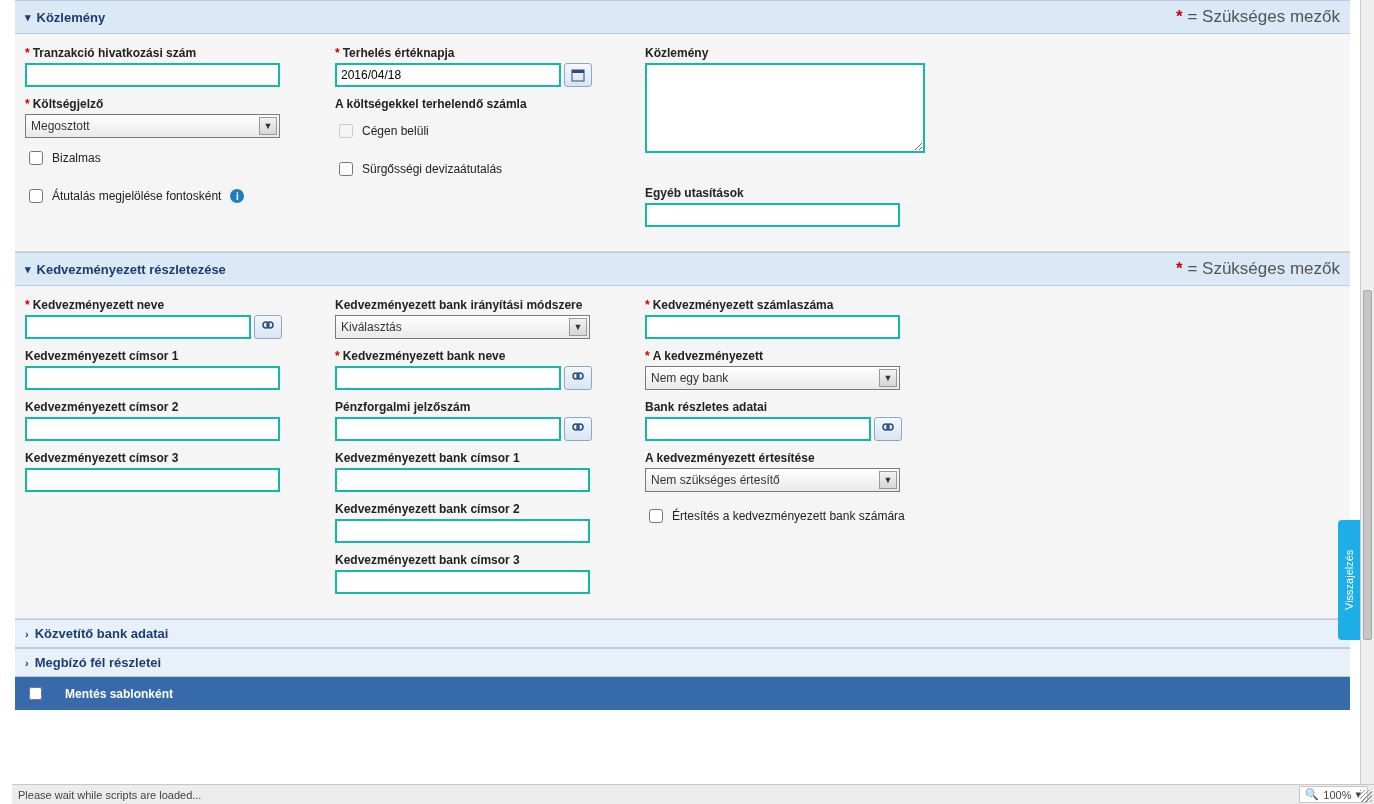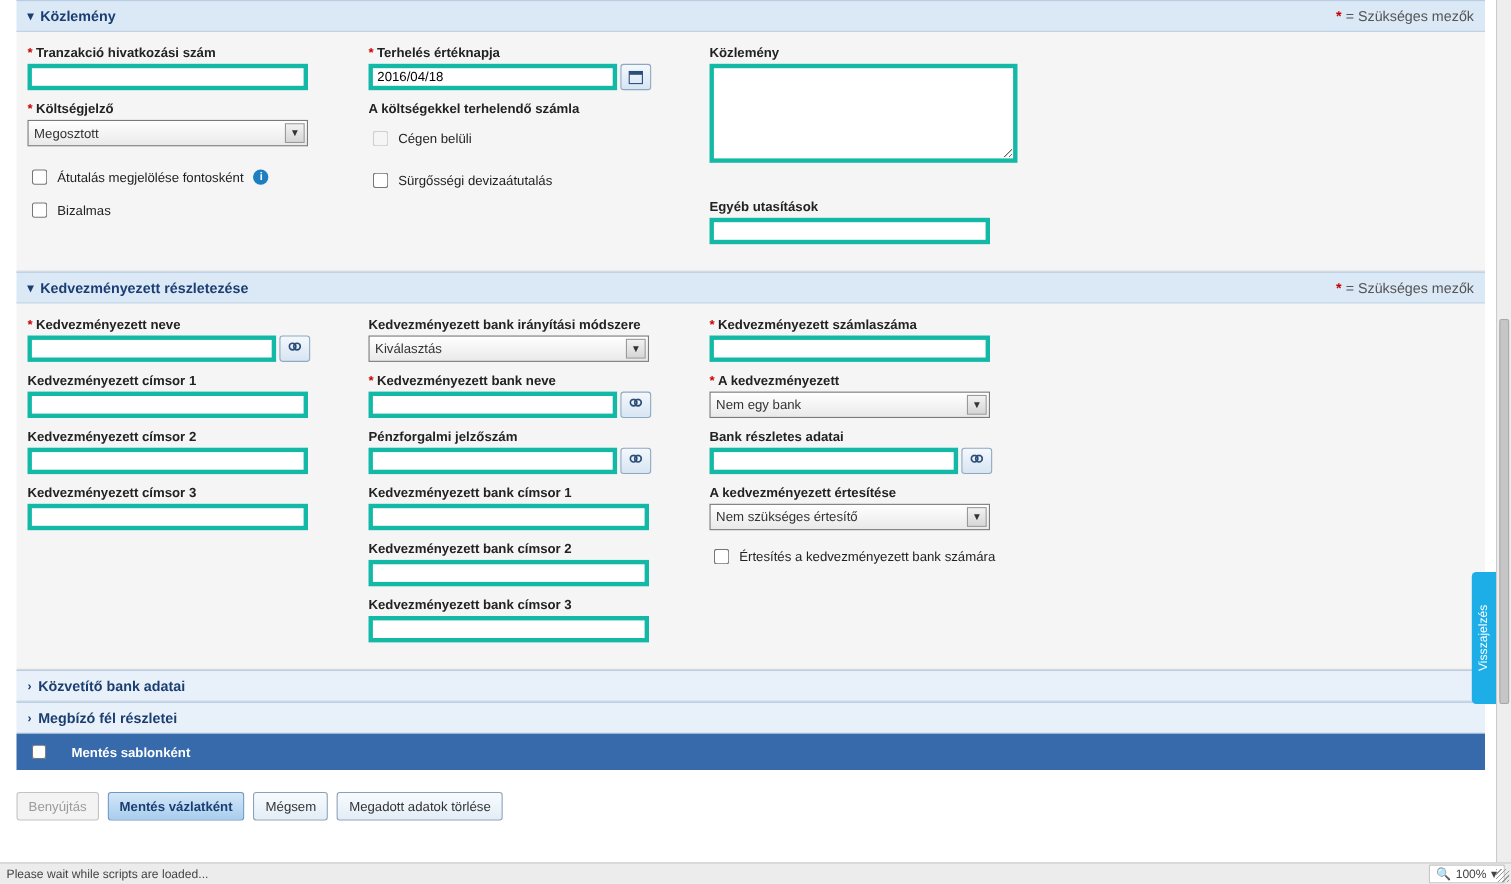--- a/index.html
+++ b/index.html
@@ -4,52 +4,52 @@
 <style>
   * { box-sizing: border-box; }
   html, body { margin: 0; padding: 0; font-family: Arial, Helvetica, sans-serif; font-size: 12px; color: #333; background: #fff; }
   .viewport { width: 1374px; height: 804px; position: relative; overflow: hidden; background: #fff; }
   .scroll-frame { position: absolute; left: 0; top: 0; right: 14px; bottom: 20px; overflow-y: scroll; }
   .content { padding: 0 0 0 0; }
   .panel { margin: 0 10px 0 15px; }
   .section-header { background: #dbe8f6; border-top: 1px solid #b9cde2; border-bottom: 1px solid #b9cde2; padding: 6px 10px; display: flex; align-items: center; color: #1a3e72; font-weight: bold; font-size: 13px; }
   .section-header.collapsed { background: #e8f0f9; }
   .section-header .chev { margin-right: 6px; font-size: 11px; color: #1a3e72; }
-  .section-header .req-note { margin-left: auto; font-weight: normal; font-size: 13px; color: #555; }
+  .section-header .req-note { margin-left: auto; font-weight: normal; font-size: 17px; color: #555; }
   .section-header .req-note .star { color: #c00; font-weight: bold; }
   .section-body { background: #f5f5f5; padding: 12px 10px 14px 10px; border-bottom: 1px solid #d7d7d7; }
   .cols { display: flex; }
   .col { flex: 0 0 310px; }
   .col.wide { flex: 0 0 310px; }
   .field { margin-bottom: 10px; }
   .label { font-weight: bold; font-size: 12px; color: #222; margin-bottom: 3px; display: block; }
   .label .star { color: #c00; margin-right: 3px; }
   .input-row { display: flex; align-items: stretch; gap: 0; }
   input[type=text], select, textarea {
-    font-family: inherit; font-size: 12px; padding: 3px 4px; border: 4px solid #14b8a6; background: #fff; height: 24px;
+    font-family: inherit; font-size: 12px; padding: 3px 4px; border: 2px solid #14b8a6; background: #fff; height: 24px;
   }
   textarea { height: 90px; width: 280px; resize: vertical; }
   .w-full { width: 255px; }
   .icon-btn {
     width: 28px; height: 24px; background: linear-gradient(#f4f8fc,#d7e5f3); border: 1px solid #8fa8c2; border-radius: 3px;
     display: inline-flex; align-items: center; justify-content: center; margin-left: 3px; cursor: pointer; color: #2a4d7a; font-size: 12px;
   }
   .checkbox-row { display: flex; align-items: center; gap: 6px; font-size: 12px; color: #222; margin-bottom: 10px; }
   .checkbox-row input[type=checkbox] { width: 14px; height: 14px; }
   .checkbox-row.disabled input[type=checkbox] { background: #ccc; }
   .info-icon { display:inline-flex; width:14px; height:14px; border-radius:50%; background:#1d7ec2; color:#fff; align-items:center; justify-content:center; font-weight:bold; font-size:10px; margin-left:3px; }
   .template-bar { background: #366aab; color: #fff; padding: 7px 10px; display: flex; align-items: center; gap: 20px; font-weight: bold; }
   .template-bar input[type=checkbox] { accent-color: #fff; }
   .button-row { padding: 20px 0 30px 0; display: flex; gap: 8px; }
   .btn {
     padding: 5px 10px; border: 1px solid #8aa1b8; border-radius: 3px; background: linear-gradient(#f8fbfe,#e2edf7); color: #333; font-size: 12px; cursor: pointer;
   }
   .btn.primary { background: linear-gradient(#d3e6f7,#a8cdee); border-color: #6f98c1; color: #1a3e72; font-weight: bold; }
   .btn.disabled { color: #9a9a9a; background: #f3f3f3; border-color: #c3c3c3; cursor: default; }
-  .status-bar { position: absolute; left:0; right:0; bottom:0; height:20px; background:#ececec; border-top:1px solid #c7c7c7; display:flex; align-items:center; padding:0 6px; font-size:11px; color:#444; }
+  .status-bar { position: absolute; left:12px; right:0; bottom:0; height:20px; background:#ececec; border-top:1px solid #c7c7c7; display:flex; align-items:center; padding:0 6px; font-size:11px; color:#444; }
   .status-bar .zoom { margin-left:auto; display:flex; align-items:center; gap:4px; background:#fff; border:1px solid #c7c7c7; padding:1px 6px; border-radius:1px; }
   .outer-scroll { position:absolute; right:0; top:0; width:14px; bottom:20px; background:#eee; border-left:1px solid #ccc; }
   .outer-scroll .thumb { position:absolute; left:2px; right:2px; top:290px; height:350px; background:#c6c6c6; border:1px solid #a7a7a7; border-radius:2px; }
   .feedback-tab { position:absolute; right:14px; top:520px; width:22px; height:120px; background:#1eaee7; color:#fff; display:flex; align-items:center; justify-content:center; writing-mode:vertical-rl; transform:rotate(180deg); font-size:11px; border-top-right-radius:4px; border-bottom-right-radius:4px; cursor:pointer; }
   .select-styled { position:relative; display:inline-flex; align-items:center; width:255px; height:24px; border:1px solid #7a7a7a; background:linear-gradient(#fff,#e9e9e9); padding:0 22px 0 5px; }
   .select-styled .arrow { position:absolute; right:2px; top:2px; bottom:2px; width:18px; background:linear-gradient(#f2f2f2,#d6d6d6); border:1px solid #999; display:flex; align-items:center; justify-content:center; font-size:9px; }
   .corner-resize { position:absolute; right:2px; bottom:2px; width:12px; height:12px; background: repeating-linear-gradient(135deg,#999,#999 1px,transparent 1px,transparent 3px); }
 </style>
 </head>
 <body>
@@ -73,28 +73,28 @@
                 <span class="label"><span class="star">*</span><span>Tranzakció hivatkozási szám</span></span>
                 <input type="text" class="w-full" style="">
               </div>
               <div class="field">
                 <span class="label"><span class="star">*</span><span>Költségjelző</span></span>
                 <div class="select-styled">
                   <span>Megosztott</span>
                   <span class="arrow">▼</span>
                 </div>
               </div>
+              <div class="checkbox-row">
+                <input type="checkbox" style="">
+                <span>Bizalmas</span>
+              </div>
               <div class="checkbox-row" style="margin-top:18px;">
                 <input type="checkbox" style="">
                 <span>Átutalás megjelölése fontosként</span>
                 <span class="info-icon">i</span>
-              </div>
-              <div class="checkbox-row">
-                <input type="checkbox" style="">
-                <span>Bizalmas</span>
               </div>
             </div>
 
             <div class="col">
               <div class="field">
                 <span class="label"><span class="star">*</span><span>Terhelés értéknapja</span></span>
                 <div class="input-row">
                   <input type="text" style="width: 226px;" value="2016/04/18">
                   <span class="icon-btn">
                     <svg width="14" height="14" viewBox="0 0 14 14">
@@ -257,26 +257,20 @@
         <div class="section-header collapsed">
           <span class="chev">›</span>
           <span>Megbízó fél részletei</span>
         </div>
 
         <div class="template-bar">
           <input type="checkbox" style="">
           <span>Mentés sablonként</span>
         </div>
 
-        <div class="button-row">
-          <button class="btn disabled">Benyújtás</button>
-          <button class="btn primary">Mentés vázlatként</button>
-          <button class="btn">Mégsem</button>
-          <button class="btn">Megadott adatok törlése</button>
-        </div>
 
       </div>
     </div>
   </div>
 
   <div class="outer-scroll">
     <div class="thumb"></div>
   </div>
 
   <div class="feedback-tab">Visszajelzés</div>

